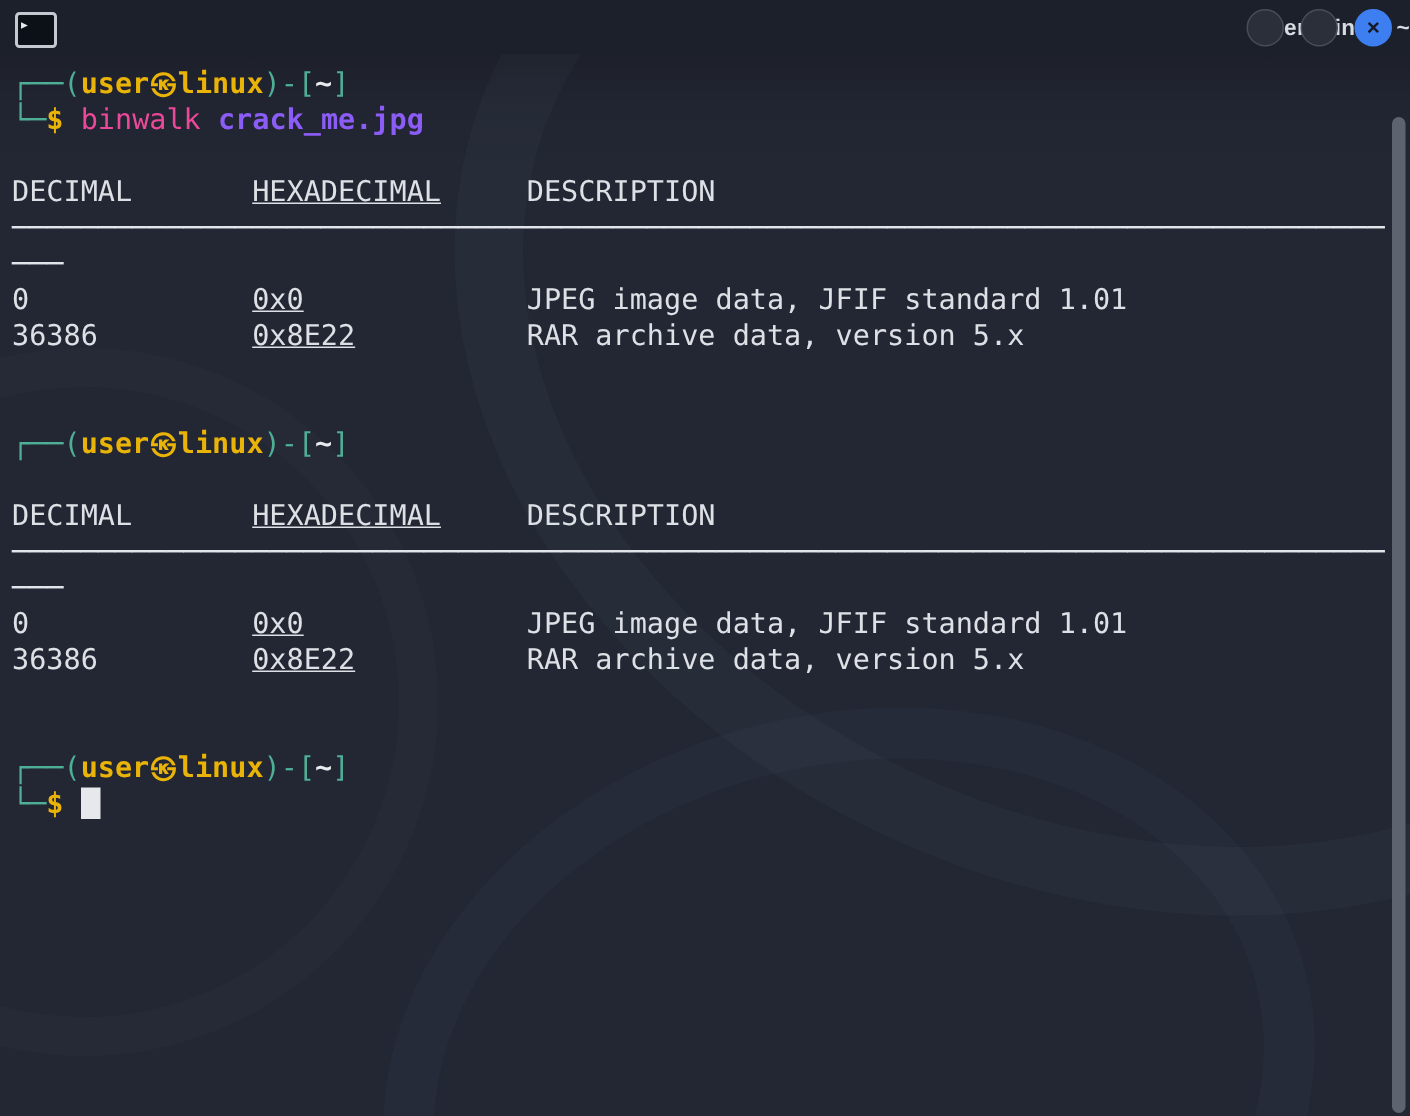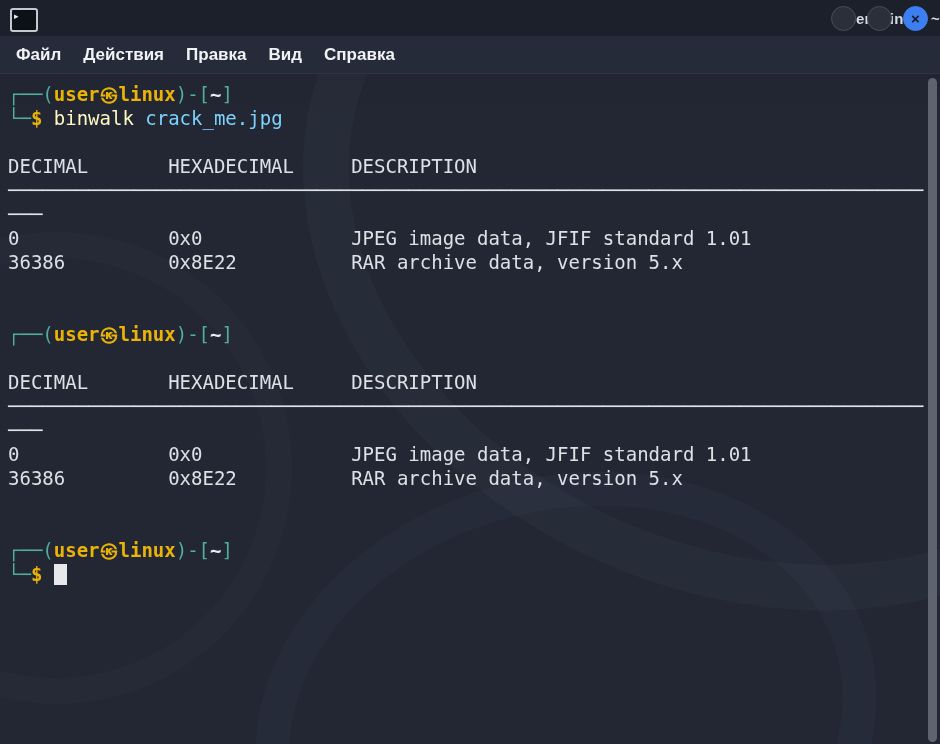--- a/index.html
+++ b/index.html
@@ -57,26 +57,26 @@
   .terminal {
     position:relative; z-index:3;
     font-family:"DejaVu Sans Mono", monospace;
     font-size:19px; line-height:24px;
     padding:8px 0 0 8px; color:#dde0e5;
   }
   .line { height:24px; white-space:pre; }
   .teal { color:#4fae96; }
   .blue { color:#eab308; font-weight:bold; }
   .path { color:#e9ebef; font-weight:bold; }
-  .cmd  { color:#fef9c3; margin-left:1ch; }
+  .cmd  { color:#ec4899; margin-left:1ch; }
   .flag { color:#45a06c; margin-left:1ch; }
-  .arg  { color:#7dd3fc; font-weight:normal; margin-left:1ch; }
+  .arg  { color:#8b5cf6; font-weight:bold; margin-left:1ch; }
   .rule { color:#e1e4e8; }
   .c1 { display:inline-block; width:14ch; }
-  .c2 { display:inline-block; width:16ch; }
+  .c2 { display:inline-block; width:16ch;text-decoration:underline; }
   .cursor {
     display:inline-block; width:13px; height:21px; background:#e6e8eb;
     margin-left:1ch; vertical-align:-4px;
   }
 
   
   .scrollbar-thumb {
     position:absolute; right:3px; top:78px; bottom:2px; width:9px;
     background:#5d6470; border-radius:5px; z-index:6;
   }
@@ -97,27 +97,20 @@
     <div class="title">user@linux: ~</div>
     <div class="win-buttons">
       <div class="win-btn"></div>
       <div class="win-btn"></div>
       <div class="win-btn close">
         <span class="x">×</span>
       </div>
     </div>
   </div>
 
-  <div class="menubar">
-    <div class="menu-item">Файл</div>
-    <div class="menu-item">Действия</div>
-    <div class="menu-item">Правка</div>
-    <div class="menu-item">Вид</div>
-    <div class="menu-item">Справка</div>
-  </div>
 
   <div class="terminal">
 
     <div class="line"><span class="teal">┌──(</span><span class="blue">user㉿linux</span><span class="teal">)-[</span><span class="path">~</span><span class="teal">]</span></div>
     <div class="line"><span class="teal">└─</span><span class="blue">$</span><span class="cmd">binwalk</span><span class="arg">crack_me.jpg</span></div>
     <div class="line"></div>
 
     <div class="line"><span class="c1">DECIMAL</span><span class="c2">HEXADECIMAL</span><span>DESCRIPTION</span></div>
     <div class="line rule">────────────────────────────────────────────────────────────────────────────────</div>
     <div class="line rule">───</div>

